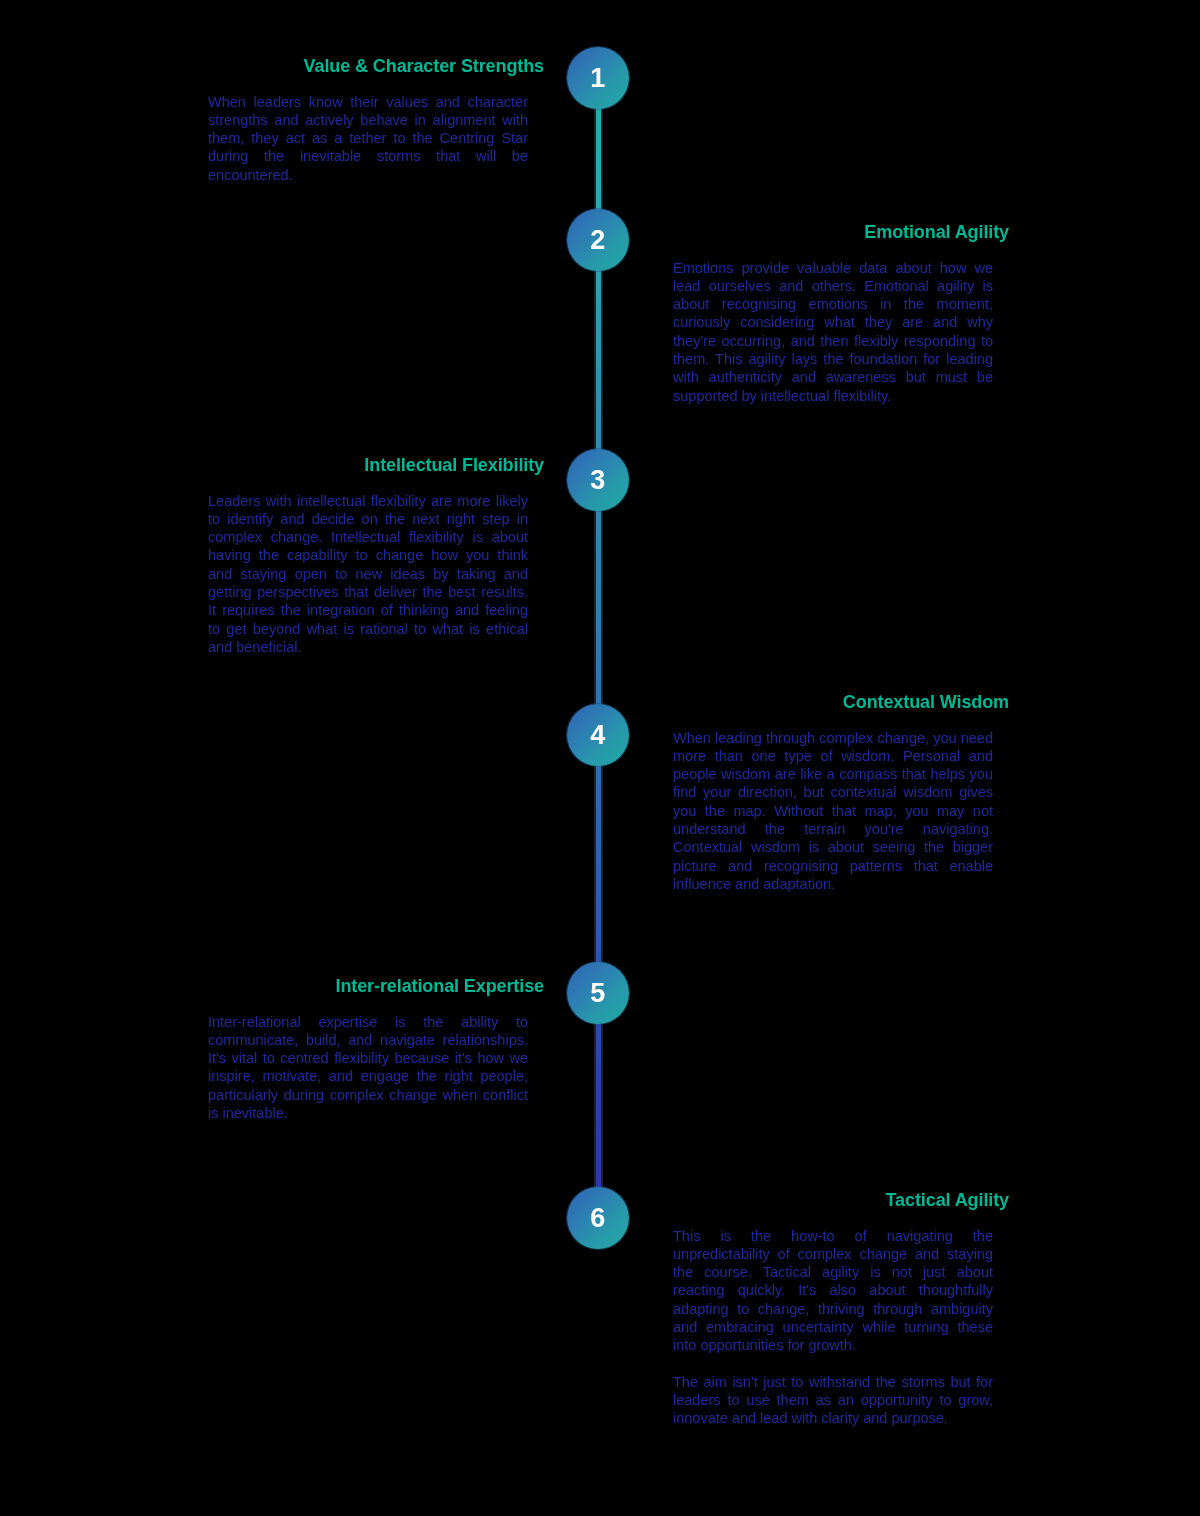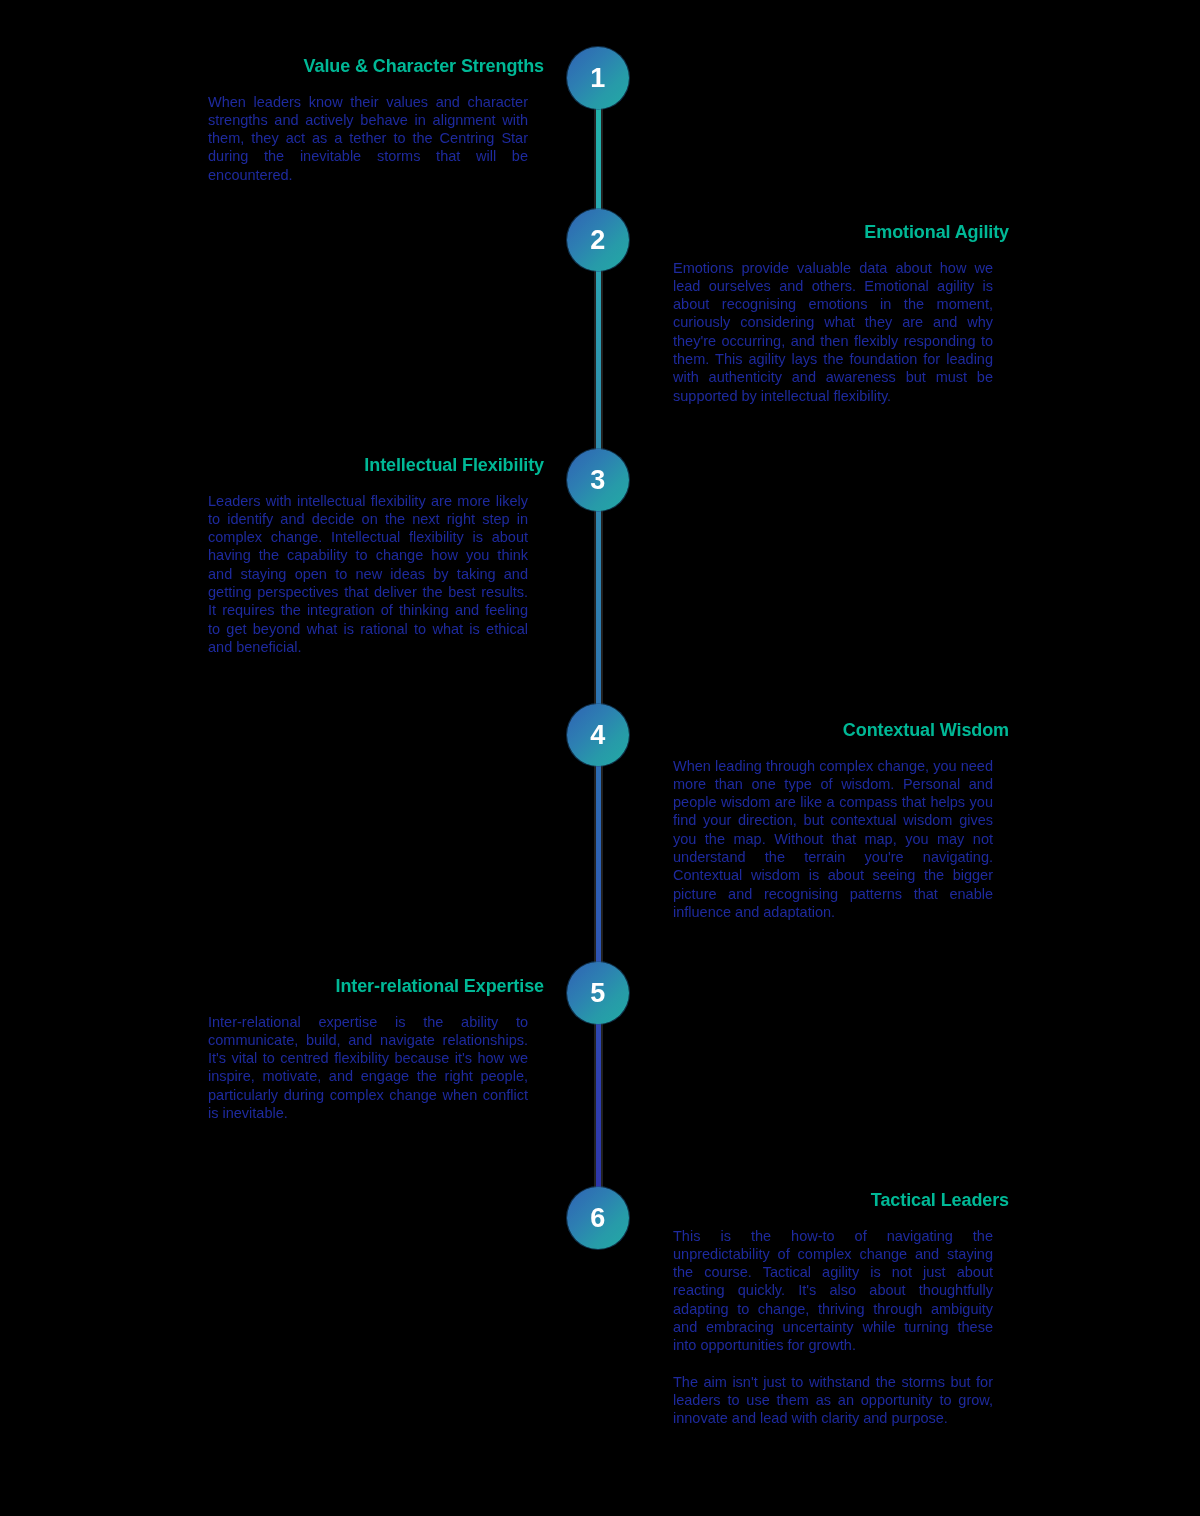--- a/index.html
+++ b/index.html
@@ -97,21 +97,21 @@
     text-align: justify;
     text-justify: inter-word;
     margin: 16px;
   }
   .block-body + .block-body { margin-top: 18px; }
 
   
   .b1 { top: 56px; }
   .b2 { top: 222px; }
   .b3 { top: 455px; }
-  .b4 { top: 720px; }
+  .b4 { top: 692px; }
   .b5 { top: 976px; }
   .b6 { top: 1190px; }
 </style>
 </head>
 <body>
 
 <div class="canvas">
 
   <div class="timeline-spine"></div>
 
@@ -153,18 +153,18 @@
     <h2 class="block-title">Contextual Wisdom</h2>
     <p class="block-body">When leading through complex change, you need more than one type of wisdom. Personal and people wisdom are like a compass that helps you find your direction, but contextual wisdom gives you the map. Without that map, you may not understand the terrain you're navigating. Contextual wisdom is about seeing the bigger picture and recognising patterns that enable influence and adaptation.</p>
   </div>
 
   <div class="block left b5">
     <h2 class="block-title">Inter-relational Expertise</h2>
     <p class="block-body">Inter-relational expertise is the ability to communicate, build, and navigate relationships. It's vital to centred flexibility because it's how we inspire, motivate, and engage the right people, particularly during complex change when conflict is inevitable.</p>
   </div>
 
   <div class="block right b6">
-    <h2 class="block-title">Tactical Leaders</h2>
+    <h2 class="block-title">Tactical Agility</h2>
     <p class="block-body">This is the how-to of navigating the unpredictability of complex change and staying the course. Tactical agility is not just about reacting quickly. It's also about thoughtfully adapting to change, thriving through ambiguity and embracing uncertainty while turning these into opportunities for growth.</p>
     <p class="block-body">The aim isn't just to withstand the storms but for leaders to use them as an opportunity to grow, innovate and lead with clarity and purpose.</p>
   </div>
 
 </div>
 
 </body></html>

